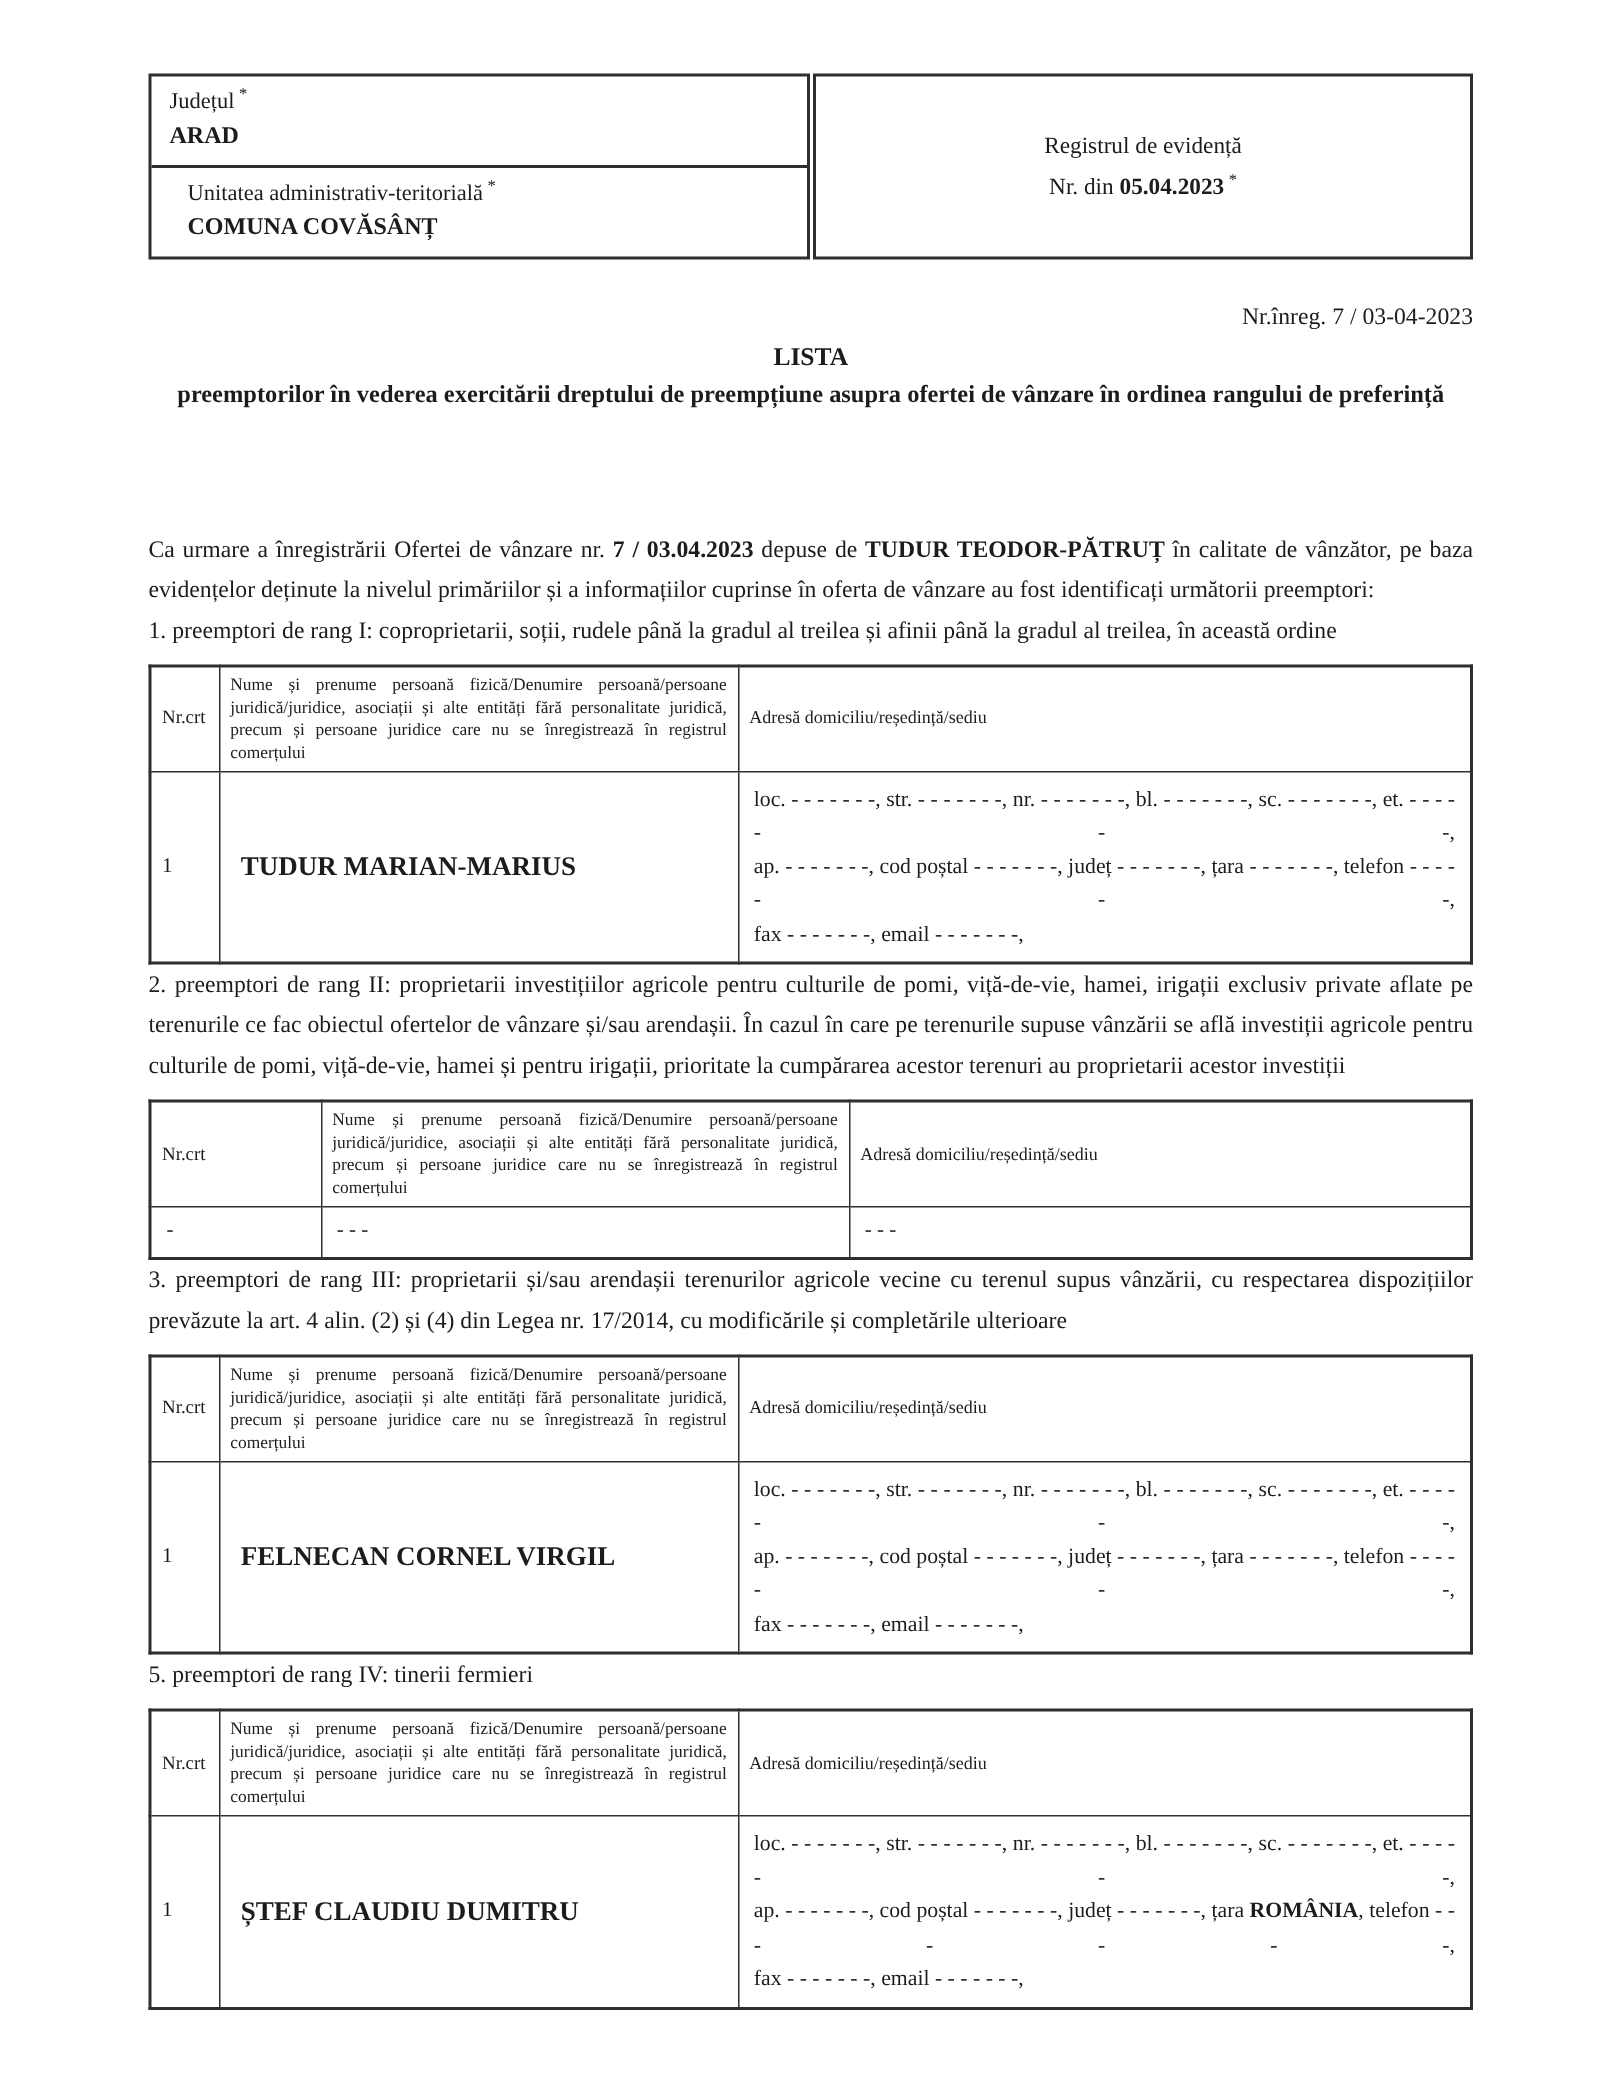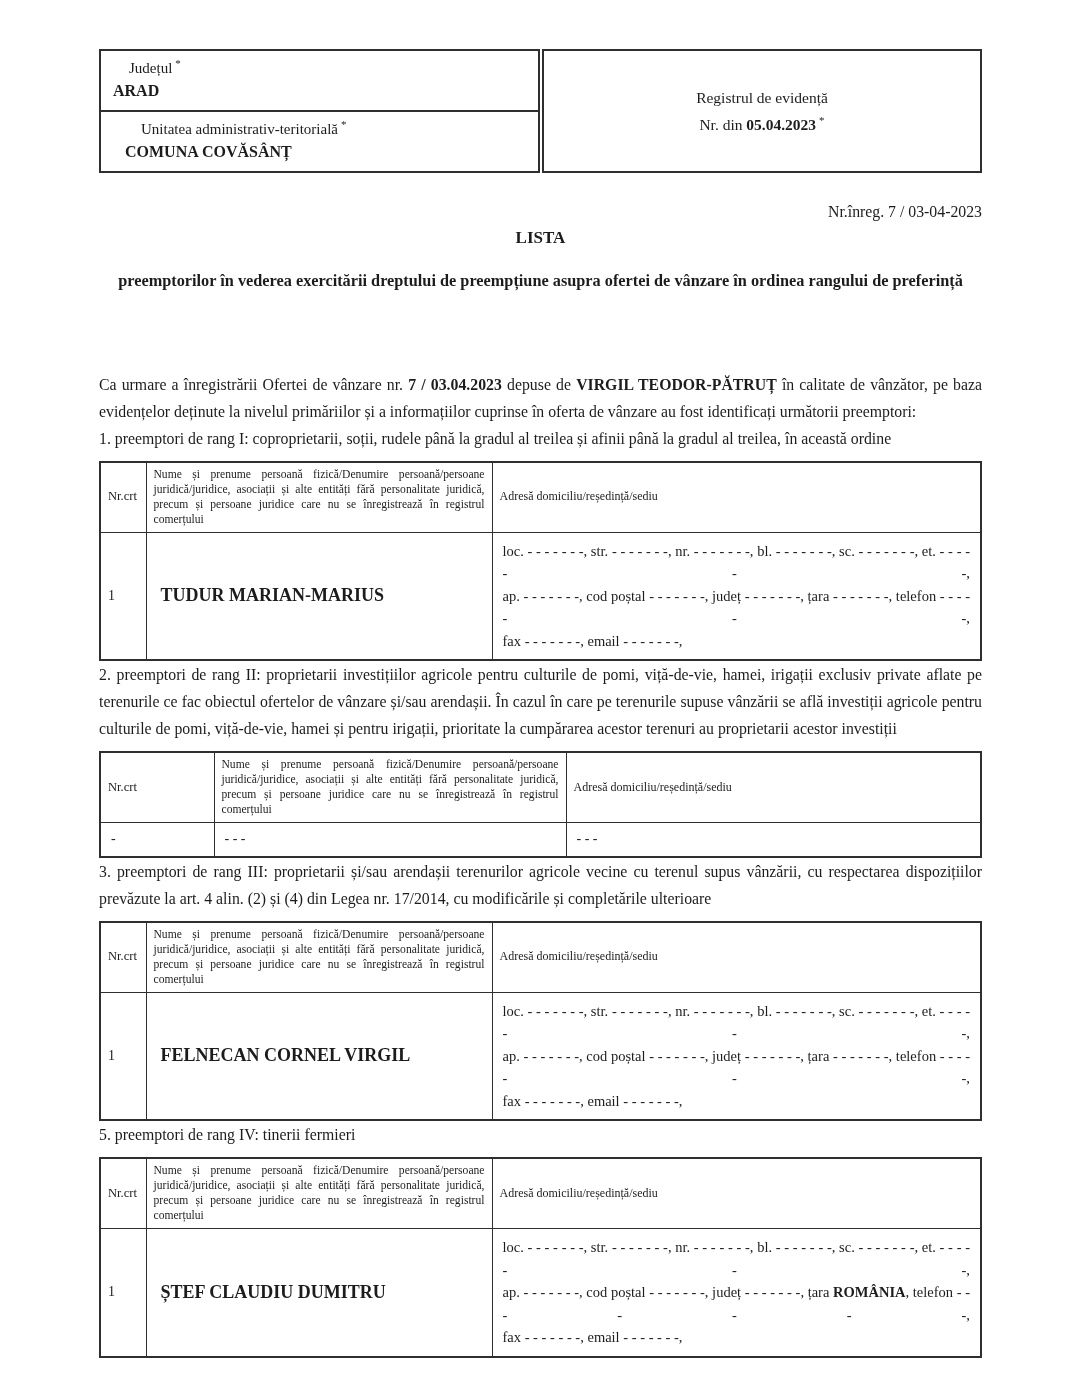--- a/index.html
+++ b/index.html
@@ -9,33 +9,33 @@
     font-family: "Liberation Serif", "DejaVu Serif", serif;
     color: #1c1c1c;
   }
   .page { width: 1079px; height: 1400px; padding: 49px 97px 40px 99px; }
 
   
   .head-row { display: flex; align-items: stretch; }
   .box-left { width: 441px; border: 2px solid #2f2f2f; }
   .box-cell { padding: 6px 12px 7px; min-height: 56px; }
   .box-cell + .box-cell { border-top: 2px solid #2f2f2f; padding-left: 24px; }
-  .box-label { font-size: 15px; line-height: 22px; margin-left: 16px; }
+  .box-label { font-size: 15px; line-height: 22px; }
   .box-value { font-weight: bold; font-size: 16px; line-height: 24px; }
   .star { font-size: 11px; vertical-align: super; line-height: 0; margin-left: 3px; }
   .box-right {
     flex: 1; margin-left: 2px; border: 2px solid #2f2f2f;
     display: flex; flex-direction: column; justify-content: center; align-items: center;
     font-size: 15.5px; line-height: 27px; text-align: center;
   }
 
   
   .reg-line { margin-top: 30px; text-align: right; font-size: 15.8px; }
   .doc-title { margin-top: 7px; text-align: center; font-weight: bold; font-size: 17px; }
-  .doc-subtitle { margin-top: 19px; text-align: center; font-weight: bold; font-size: 16.3px; line-height: 27.5px; }
+  .doc-subtitle { margin-top: 1px; text-align: center; font-weight: bold; font-size: 16.3px; line-height: 27.5px; }
 
   
   .para { font-size: 15.8px; line-height: 27px; text-align: justify; }
   .intro { margin-top: 76px; }
   .sect { }
   b, .b { font-weight: bold; }
 
   
   table.ptab { width: 100%; border-collapse: collapse; margin-top: 9px; border: 2px solid #2f2f2f; table-layout: fixed; }
   table.ptab td { border: 1px solid #2f2f2f; vertical-align: middle; }
@@ -74,21 +74,21 @@
     <div class="box-right">
       <div>Registrul de evidență</div>
       <div><span>Nr. din</span> <b>05.04.2023</b><sup class="star">*</sup></div>
     </div>
   </div>
 
   <div class="reg-line">Nr.înreg. 7 / 03-04-2023</div>
   <div class="doc-title">LISTA</div>
   <div class="doc-subtitle">preemptorilor în vederea exercitării dreptului de preempțiune asupra ofertei de vânzare în ordinea rangului de preferință</div>
 
-  <p class="para intro"><span>Ca urmare a înregistrării Ofertei de vânzare nr. </span><b>7 / 03.04.2023</b><span> depuse de </span><b>VIRGIL TEODOR-PĂTRUȚ</b><span> în calitate de vânzător, pe baza evidențelor deținute la nivelul primăriilor și a informațiilor cuprinse în oferta de vânzare au fost identificați următorii preemptori:</span></p>
+  <p class="para intro"><span>Ca urmare a înregistrării Ofertei de vânzare nr. </span><b>7 / 03.04.2023</b><span> depuse de </span><b>TUDUR TEODOR-PĂTRUȚ</b><span> în calitate de vânzător, pe baza evidențelor deținute la nivelul primăriilor și a informațiilor cuprinse în oferta de vânzare au fost identificați următorii preemptori:</span></p>
 
   <p class="para">1. preemptori de rang I: coproprietarii, soții, rudele până la gradul al treilea și afinii până la gradul al treilea, în această ordine</p>
   <table class="ptab ta">
     <tbody>
         <tr class="hdr">
       <td class="c1">Nr.crt</td>
       <td class="c2">Nume și prenume persoană fizică/Denumire persoană/persoane juridică/juridice, asociații și alte entități fără personalitate juridică, precum și persoane juridice care nu se înregistrează în registrul comerțului</td>
       <td class="c3">Adresă domiciliu/reședință/sediu</td>
     </tr>
     <tr>

